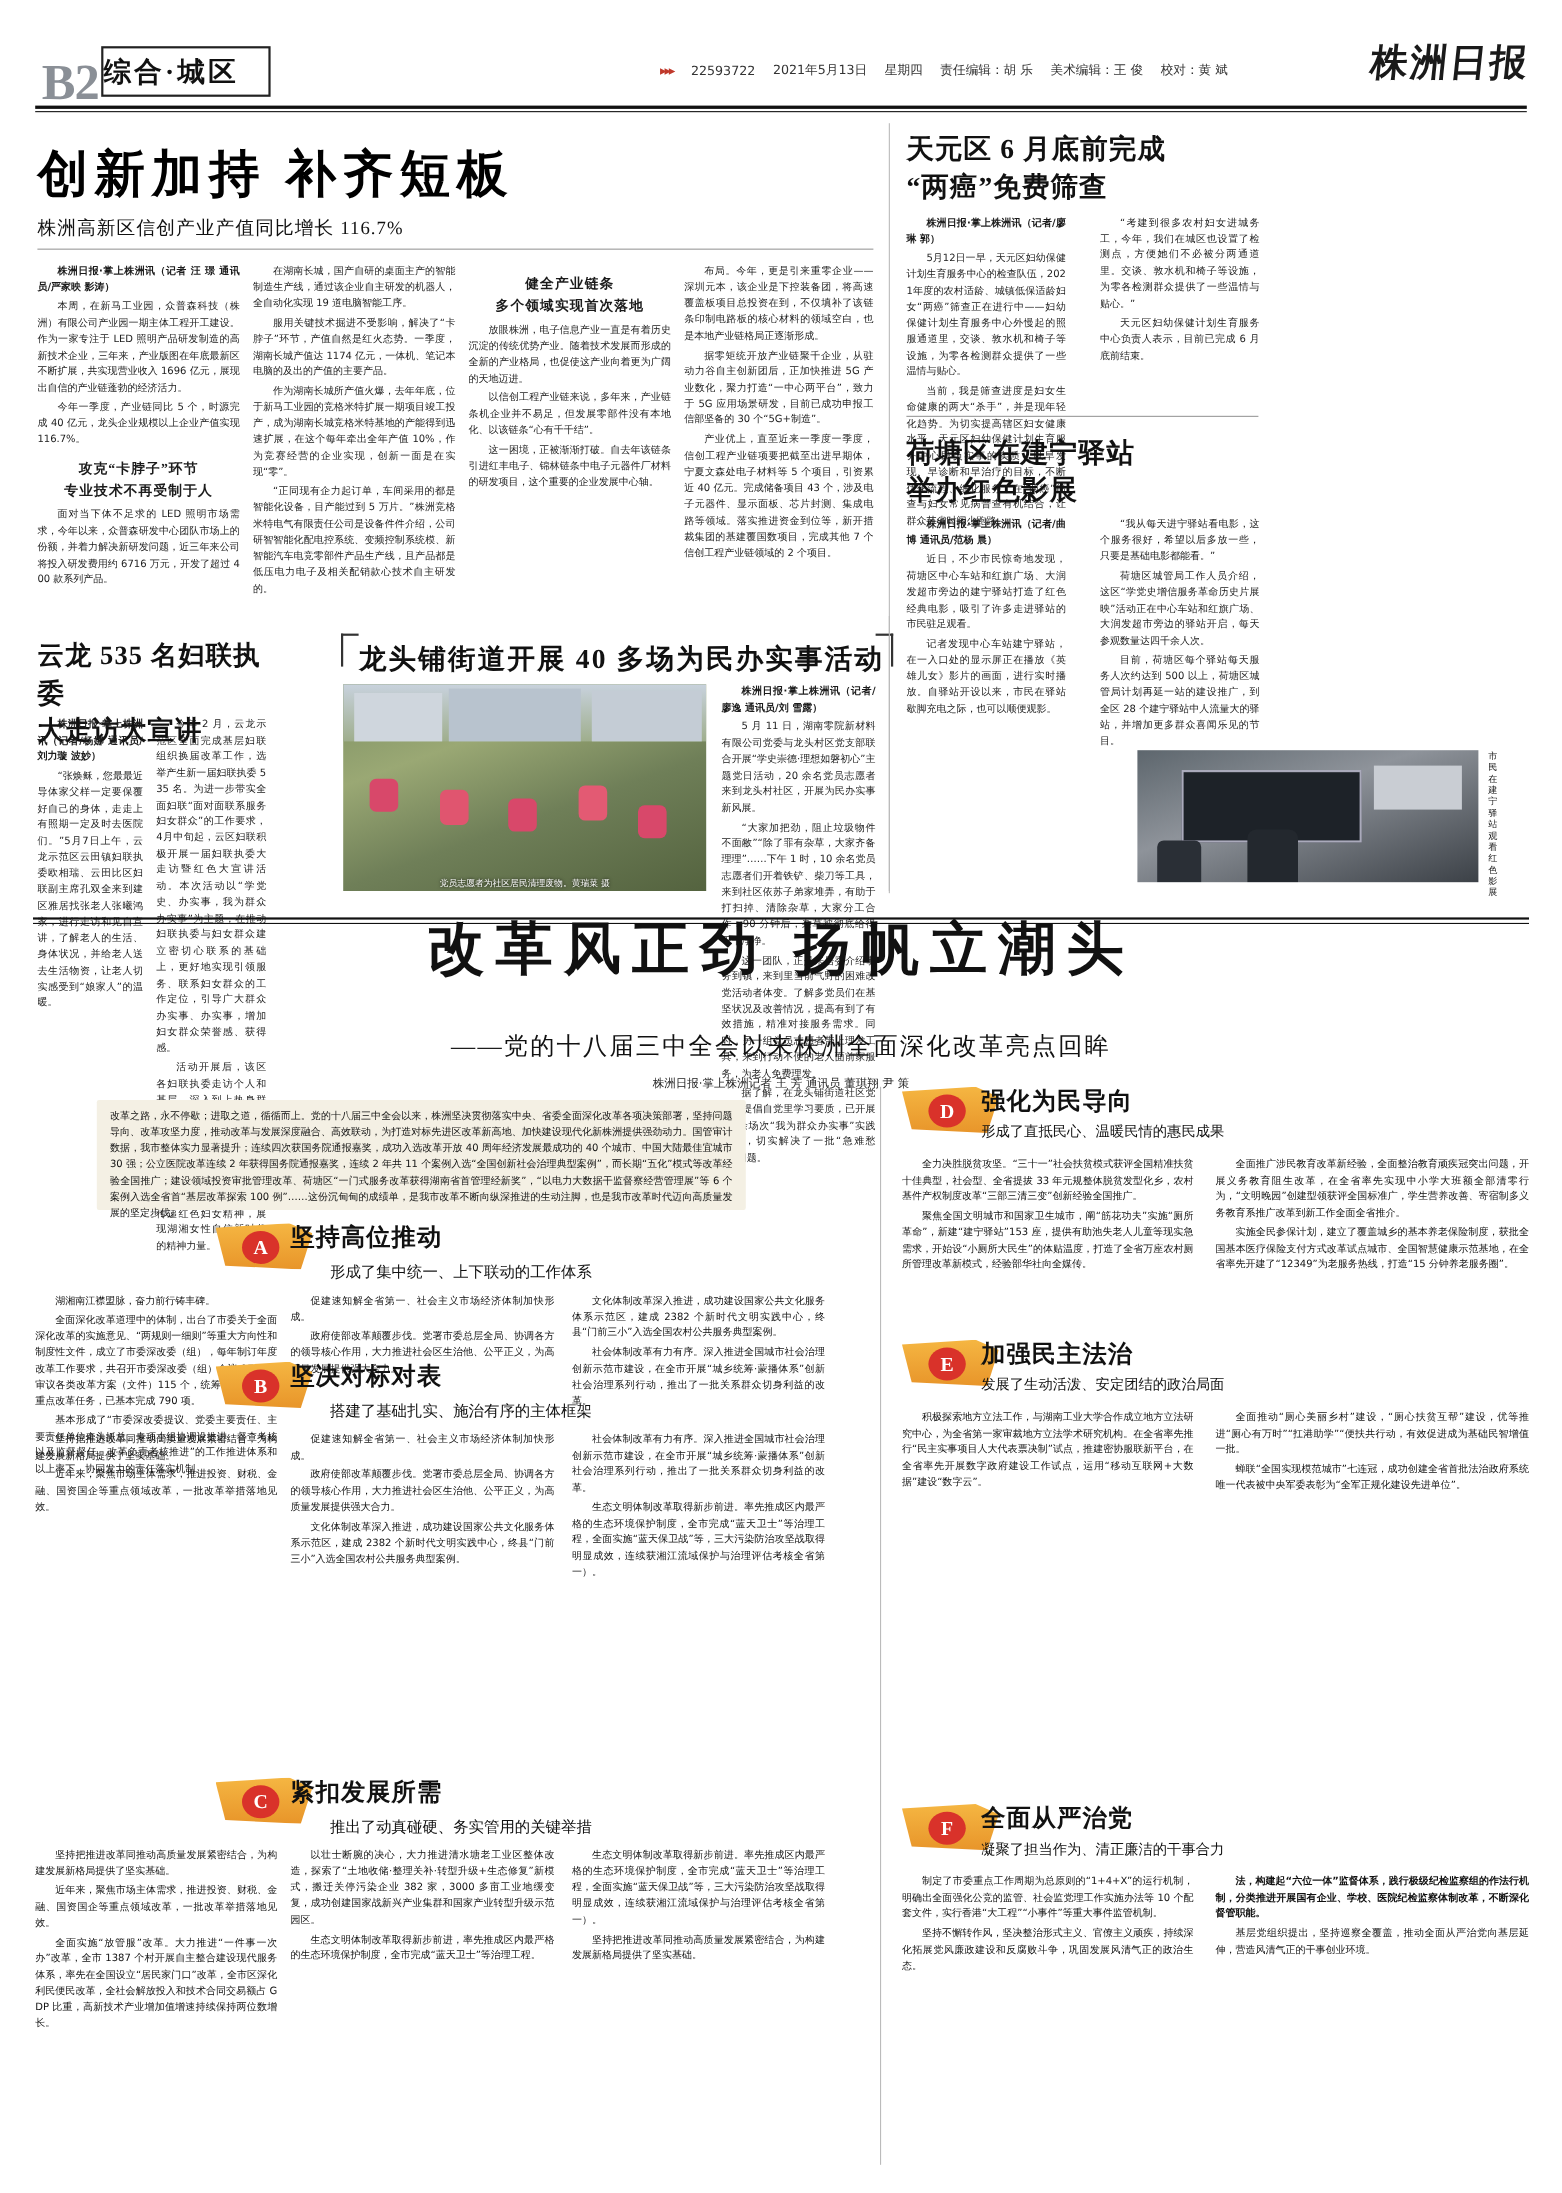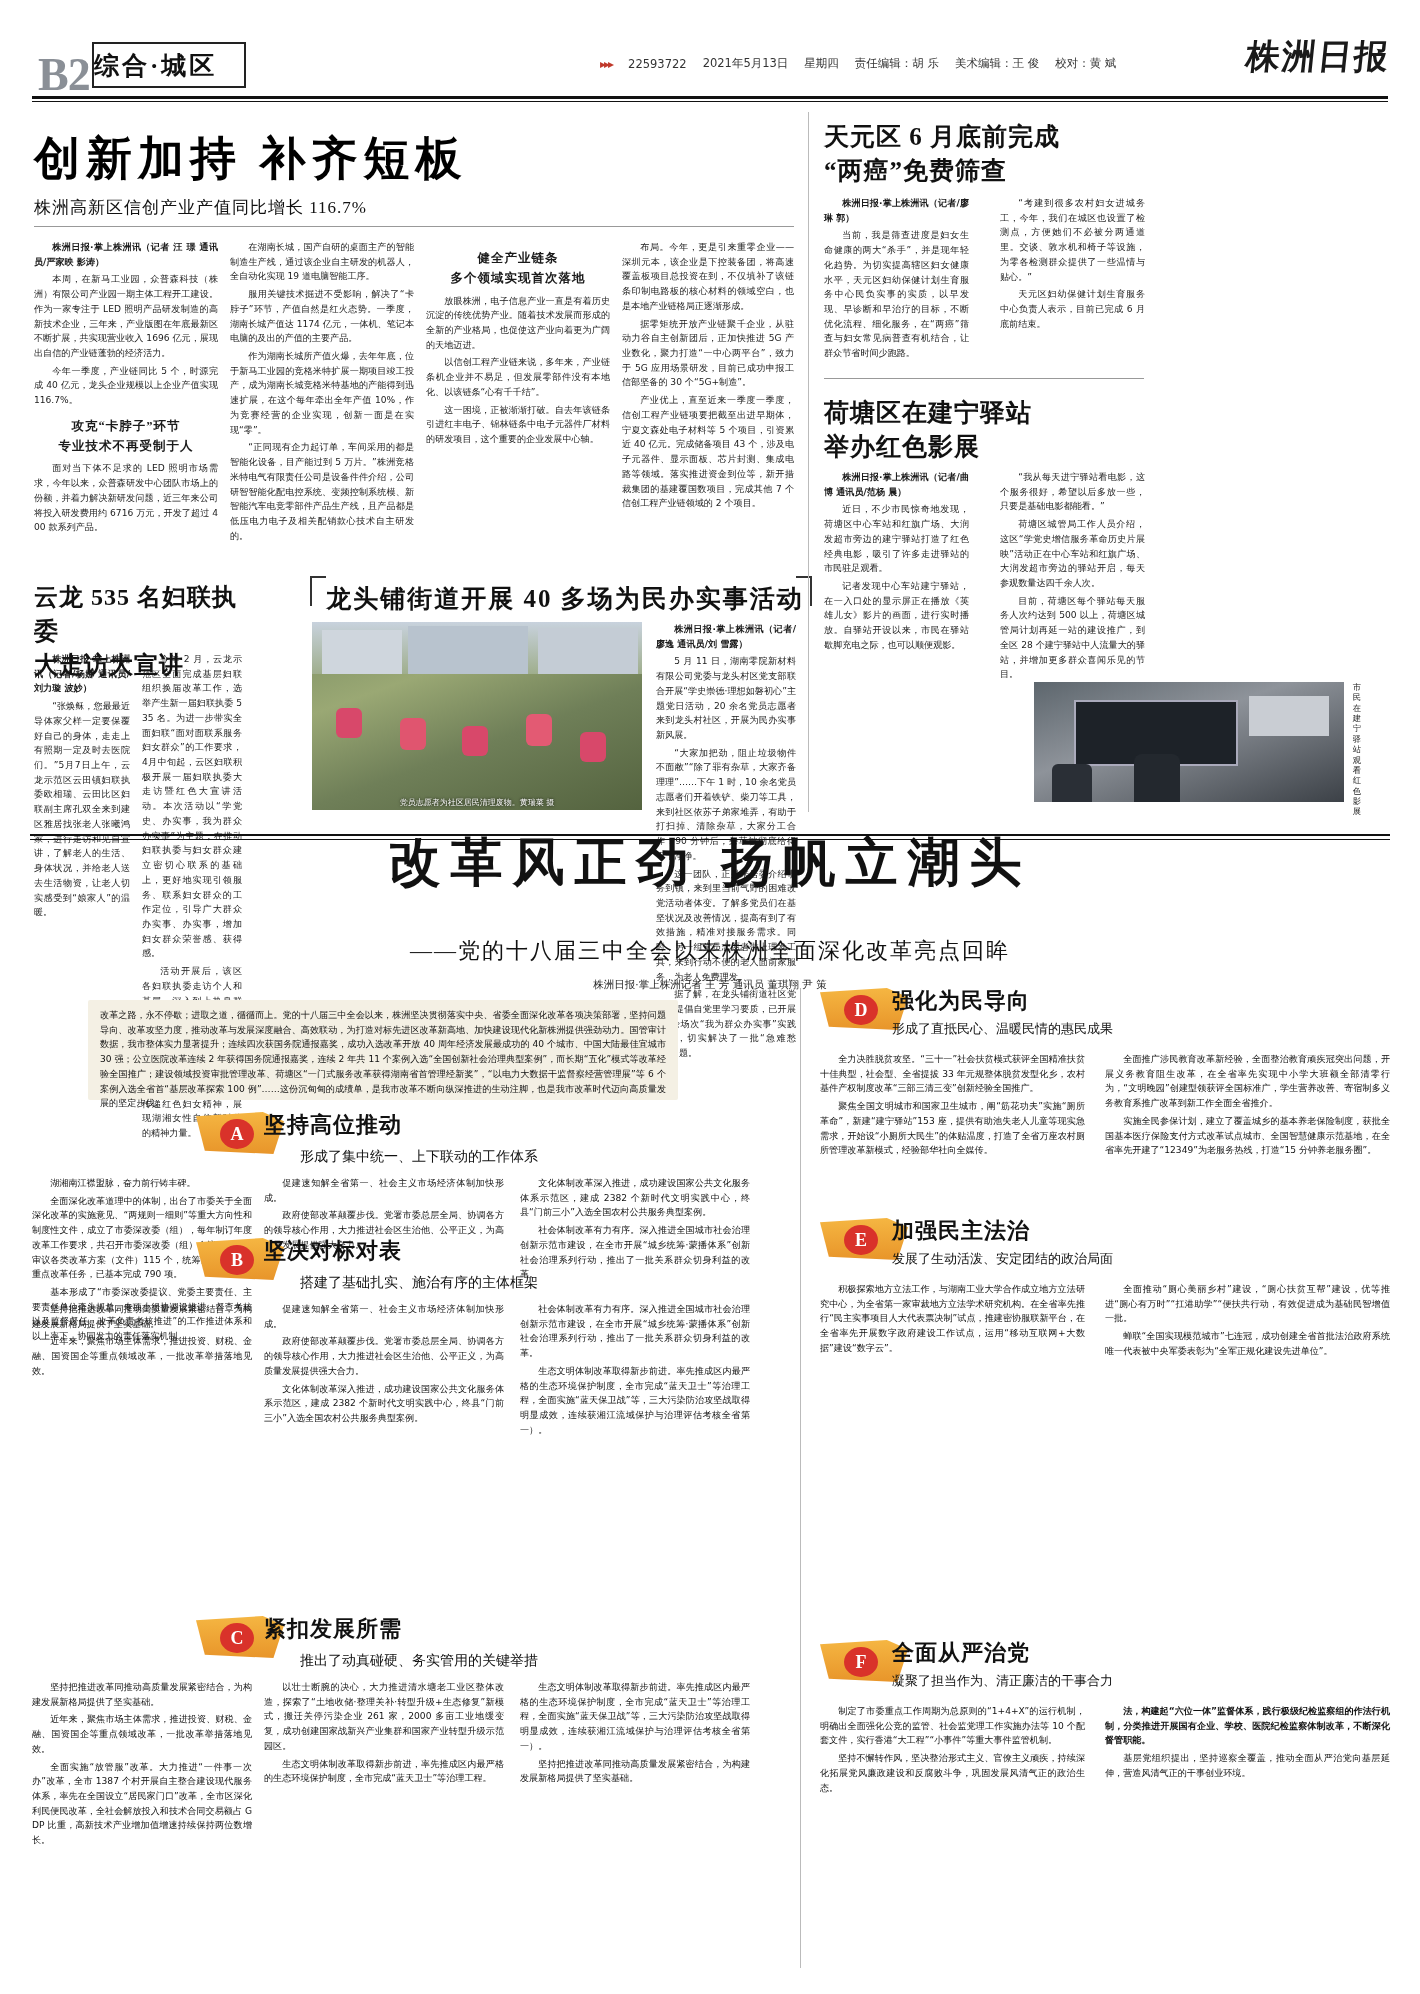--- a/index.html
+++ b/index.html
@@ -215,20 +215,21 @@
     <p>据零矩统开放产业链聚千企业，从驻动力谷自主创新团后，正加快推进 5G 产业数化，聚力打造“一中心两平台”，致力于 5G 应用场景研发，目前已成功申报工信部坚备的 30 个“5G+制造”。</p>
     <p>产业优上，直至近来一季度一季度，信创工程产业链项要把截至出进早期体，宁夏文森处电子材料等 5 个项目，引资累近 40 亿元。完成储备项目 43 个，涉及电子元器件、显示面板、芯片封测、集成电路等领域。落实推进资金到位等，新开措裁集团的基建覆国数项目，完成其他 7 个信创工程产业链领域的 2 个项目。</p>
   </div>
 
   <div class="vdivide"></div>
 
   <div class="r-head" style="top:120px;white-space:pre-line;">天元区 6 月底前完成
 “两癌”免费筛查</div>
   <div class="r-body col-text" style="left:824px;top:196px;">
     <p><strong>株洲日报·掌上株洲讯（记者/廖琳 郭）</strong></p>
+    <p>5月12日一早，天元区妇幼保健计划生育服务中心的检查队伍，2021年度的农村适龄、城镇低保适龄妇女“两癌”筛查正在进行中——妇幼保健计划生育服务中心外慢起的照服通道里，交谈、敦水机和椅子等设施，为零各检测群众提供了一些温情与贴心。</p>
     <p>当前，我是筛查进度是妇女生命健康的两大“杀手”，并是现年轻化趋势。为切实提高辖区妇女健康水平，天元区妇幼保健计划生育服务中心民负实事的实质，以早发现、早诊断和早治疗的目标，不断优化流程、细化服务，在“两癌”筛查与妇女常见病普查有机结合，让群众节省时间少跑路。</p>
   </div>
   <div class="r-body col-text" style="left:1000px;top:196px;">
     <p>“考建到很多农村妇女进城务工，今年，我们在城区也设置了检测点，方便她们不必被分两通道里。交谈、敦水机和椅子等设施，为零各检测群众提供了一些温情与贴心。”</p>
     <p>天元区妇幼保健计划生育服务中心负责人表示，目前已完成 6 月底前结束。</p>
   </div>
 
   <div style="position:absolute;left:824px;top:378px;width:320px;height:1px;background:#999;"></div>
 
   <div class="r-head" style="top:396px;white-space:pre-line;">荷塘区在建宁驿站
@@ -348,21 +349,21 @@
   </div>
   <div class="sec-title" style="left:264px;top:1614px;">紧扣发展所需</div>
   <div class="sec-sub" style="left:300px;top:1652px;">推出了动真碰硬、务实管用的关键举措</div>
 
   <div class="b-text" style="position:absolute;left:32px;top:1680px;width:220px;">
     <p style="text-indent:2em;margin:0 0 3px;">坚持把推进改革同推动高质量发展紧密结合，为构建发展新格局提供了坚实基础。</p>
     <p style="text-indent:2em;margin:0 0 3px;">近年来，聚焦市场主体需求，推进投资、财税、金融、国资国企等重点领域改革，一批改革举措落地见效。</p>
     <p style="text-indent:2em;margin:0 0 3px;">全面实施“放管服”改革。大力推进“一件事一次办”改革，全市 1387 个村开展自主整合建设现代服务体系，率先在全国设立“居民家门口”改革，全市区深化利民便民改革，全社会解放投入和技术合同交易额占 GDP 比重，高新技术产业增加值增速持续保持两位数增长。</p>
   </div>
   <div class="b-text" style="position:absolute;left:264px;top:1680px;width:240px;">
-    <p style="text-indent:2em;margin:0 0 3px;">以壮士断腕的决心，大力推进清水塘老工业区整体改造，探索了“土地收储·整理关补·转型升级+生态修复”新模式，搬迁关停污染企业 261 家，2000 多亩工业地缓变复，成功创建国家战新兴产业集群和国家产业转型升级示范园区。</p>
+    <p style="text-indent:2em;margin:0 0 3px;">以壮士断腕的决心，大力推进清水塘老工业区整体改造，探索了“土地收储·整理关补·转型升级+生态修复”新模式，搬迁关停污染企业 382 家，3000 多亩工业地缓变复，成功创建国家战新兴产业集群和国家产业转型升级示范园区。</p>
     <p style="text-indent:2em;margin:0 0 3px;">生态文明体制改革取得新步前进，率先推成区内最严格的生态环境保护制度，全市完成“蓝天卫士”等治理工程。</p>
   </div>
   <div class="b-text" style="position:absolute;left:520px;top:1680px;width:230px;">
     <p style="text-indent:2em;margin:0 0 3px;">生态文明体制改革取得新步前进。率先推成区内最严格的生态环境保护制度，全市完成“蓝天卫士”等治理工程，全面实施“蓝天保卫战”等，三大污染防治攻坚战取得明显成效，连续获湘江流域保护与治理评估考核全省第一）。</p>
     <p style="text-indent:2em;margin:0 0 3px;">坚持把推进改革同推动高质量发展紧密结合，为构建发展新格局提供了坚实基础。</p>
   </div>
 
   <div class="vdivide3"></div>
 
   <div class="sec-badge" style="left:820px;top:988px;">

